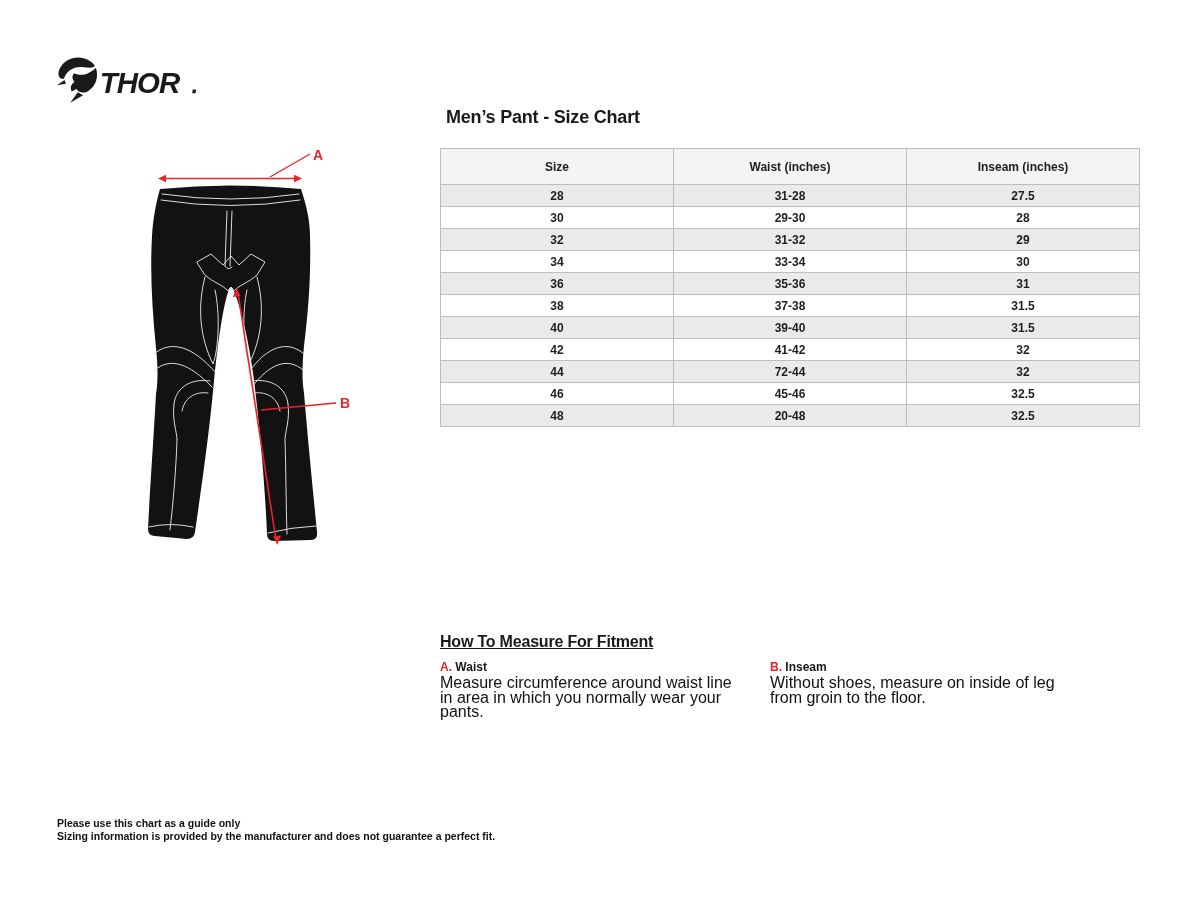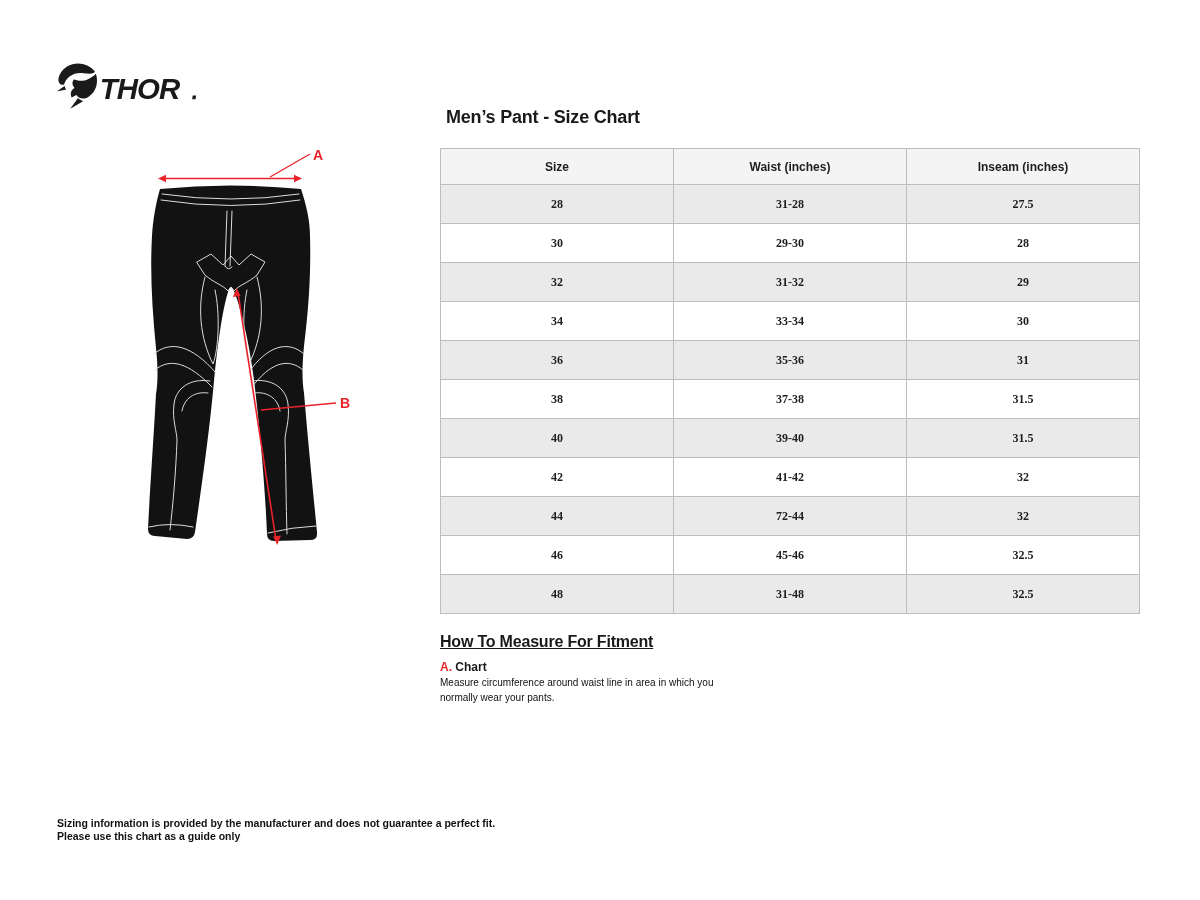--- a/index.html
+++ b/index.html
@@ -7,21 +7,21 @@
   body { font-family: "Liberation Sans", sans-serif; color: #1a1a1a; }
   .page {
     position: relative;
     width: 1200px;
     height: 900px;
     background: #ffffff;
     overflow: hidden;
   }
 
   
-  .logo { position: absolute; left: 56px; top: 61px; width: 152px; height: 50px; }
+  .logo { position: absolute; left: 56px; top: 55px; width: 152px; height: 50px; }
 
   
   .pants { position: absolute; left: 120px; top: 140px; width: 260px; height: 430px; }
 
   
   .chart-title {
     position: absolute; left: 440px; top: 101px;
     font-size: 18px; font-weight: 700; letter-spacing: -0.2px; color: #191919;
     margin: 6px;
   }
@@ -36,35 +36,35 @@
   table.size-chart th, table.size-chart td {
     border: 1px solid #bdbdbd;
     text-align: center;
     vertical-align: middle;
     font-size: 12px;
     font-weight: 700;
     color: #1e1e1e;
     padding: 0;
   }
   table.size-chart th { height: 36px; background: #f4f4f4; font-weight: 700; margin-left: 24px; }
-  table.size-chart td { height: 39px; background: #ffffff; font-family: Liberation Serif, serif; }
+  table.size-chart td { height: 22px; background: #ffffff; }
   table.size-chart tr.alt td { background: #eaeaea; }
 
   
   .howto { position: absolute; left: 440px; top: 633px; width: 700px; }
   .howto h2 {
     margin: 0 0 9px 0;
     font-size: 16px; font-weight: 700; letter-spacing: -0.2px; color: #191919; text-decoration: underline;
   }
   .howto-cols { display: flex; }
   .howto-item-a { width: 300px; margin-right: 30px; }
   .howto-item-b { width: 290px; }
   .howto-item-title { font-size: 12px; font-weight: 700; color: #191919; }
   .howto-letter { color: #e8232a; font-weight: 700; }
-  .howto-body { font-size: 10px; font-weight: 400; line-height: 14.5px; color: #111; margin-top: 2px; }
+  .howto-body { font-size: 16px; font-weight: 400; line-height: 14.5px; color: #111; margin-top: 2px; }
 
   
   .footer {
     position: absolute; left: 57px; top: 817px;
     font-size: 10.5px; font-weight: 700; line-height: 13px; color: #111;
   }
 </style>
 </head>
 <body>
 
@@ -216,38 +216,45 @@
             <td>72-44</td>
             <td>32</td>
           </tr>
           <tr>
             <td>46</td>
             <td>45-46</td>
             <td>32.5</td>
           </tr>
           <tr class="alt">
             <td>48</td>
-            <td>31-48</td>
+            <td>20-48</td>
             <td>32.5</td>
           </tr>
         </tbody>
     </table>
   </div>
 
   <div class="howto">
     <h2>How To Measure For Fitment</h2>
     <div class="howto-cols">
       <div class="howto-item-a">
         <div class="howto-item-title">
           <span class="howto-letter">A.</span>
-          <span>Chart</span>
+          <span>Waist</span>
         </div>
         <div class="howto-body">Measure circumference around waist line in area in which you normally wear your pants.</div>
       </div>
+      <div class="howto-item-b">
+        <div class="howto-item-title">
+          <span class="howto-letter">B.</span>
+          <span>Inseam</span>
+        </div>
+        <div class="howto-body">Without shoes, measure on inside of leg from groin to the floor.</div>
+      </div>
     </div>
   </div>
 
   <div class="footer">
+    <div>Please use this chart as a guide only</div>
     <div>Sizing information is provided by the manufacturer and does not guarantee a perfect fit.</div>
-    <div>Please use this chart as a guide only</div>
   </div>
 
 </div>
 
 </body></html>

